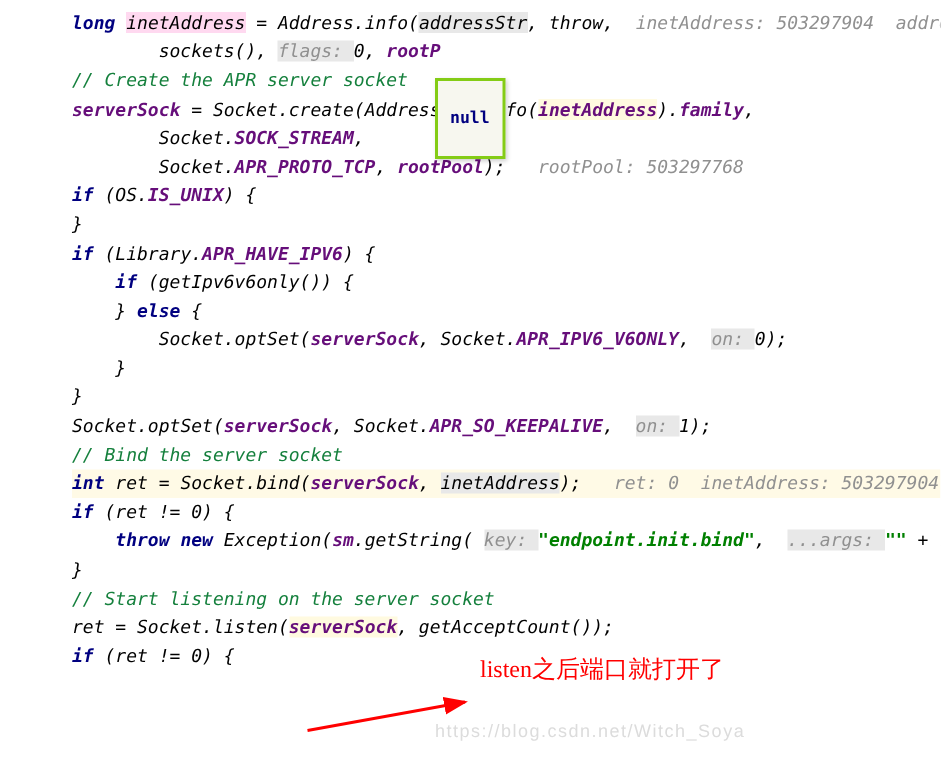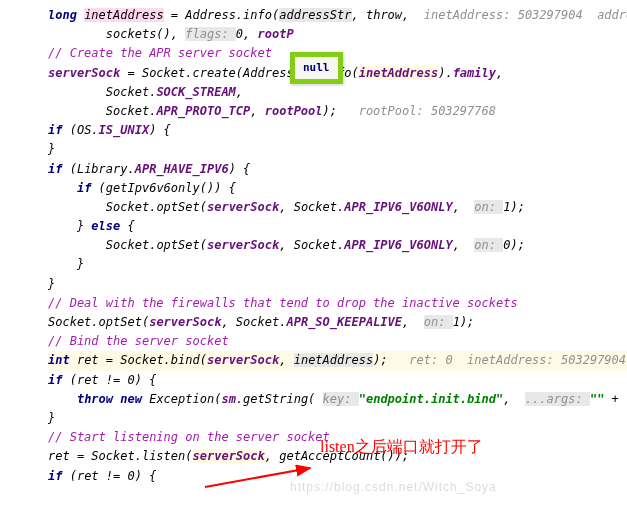--- a/index.html
+++ b/index.html
@@ -16,34 +16,34 @@
   }
   .code {
     padding: 6px 0 0 48px;
     font-style: italic;
     color: #000;
   }
   .line { white-space: pre; }
   .kw { color: #000080; font-weight: bold; }
   .method { font-style: italic; }
   .field { color: #660e7a; font-weight: bold; font-style: italic; }
-  .comment { color: #a21caf; font-style: italic; }
+  .comment { color: #15803d; font-style: italic; }
   .hint { color: #909090; font-style: italic; font-weight: normal; }
   .str { color: #008000; font-weight: bold; }
   .hl-pink { background: #ffd9f0; }
   .hl-gray { background: #e8e8e8; }
   .hl-yellow { background: #fffae0; }
   .hl-yellowline { background: #fffae6; display: inline-block; width: 100%; }
   .tooltip {
     position: absolute;
     left: 290px;
     top: 52px;
     background: #f7f7ef;
-    border: 5px solid #84cc16;
-    padding: 2px 8px;
+    border: 2px solid #84cc16;
+    padding: 16px 8px;
     font-style: normal;
     font-size: 11px;
     color: #000080;
     font-weight: bold;
     box-shadow: 1px 1px 3px rgba(0,0,0,0.2);
   }
   .annotation {
     position: absolute;
     left: 320px;
     top: 434px;
@@ -76,26 +76,24 @@
 <div class="line"><span class="kw">long</span> <span class="hl-pink">inetAddress</span><span> = Address.</span><span class="method">info</span><span>(</span><span class="hl-gray">addressStr</span><span>, throw,  </span><span class="hint">inetAddress: 503297904  addressStr: null  f</span></div>
 <div class="line">        <span>sockets(), </span><span class="hl-gray hint">flags: </span><span>0</span><span>, </span><span class="field">rootP</span></div>
 <div class="line comment">// Create the APR server socket</div>
 <div class="line"><span class="field">serverSock</span><span> = Socket.</span><span class="method">create</span><span>(Address.</span><span class="method">getInfo</span><span>(</span><span class="field hl-yellow">inetAddress</span><span>).</span><span class="field">family</span><span>,</span></div>
 <div class="line">        <span>Socket.</span><span class="field">SOCK_STREAM</span><span>,</span></div>
 <div class="line">        <span>Socket.</span><span class="field">APR_PROTO_TCP</span><span>, </span><span class="field">rootPool</span><span>);   </span><span class="hint">rootPool: 503297768</span></div>
 <div class="line"><span class="kw">if</span><span> (OS.</span><span class="field">IS_UNIX</span><span>) {</span></div>
 <div class="line">}</div>
 <div class="line"><span class="kw">if</span><span> (Library.</span><span class="field">APR_HAVE_IPV6</span><span>) {</span></div>
 <div class="line">    <span class="kw">if</span><span> (getIpv6v6only()) {</span></div>
-<div class="line">        <span>Socket.</span><span class="method">optSet</span><span>(</span><span class="field">serverSock</span><span>, Socket.</span><span class="field">APR_IPV6_V6ONLY</span><span>,  </span><span class="hl-gray hint">on: </span><span>1</span><span>);</span></div>
 <div class="line">    <span>} </span><span class="kw">else</span><span> {</span></div>
 <div class="line">        <span>Socket.</span><span class="method">optSet</span><span>(</span><span class="field">serverSock</span><span>, Socket.</span><span class="field">APR_IPV6_V6ONLY</span><span>,  </span><span class="hl-gray hint">on: </span><span>0</span><span>);</span></div>
 <div class="line">    <span>}</span></div>
 <div class="line">}</div>
-<div class="line comment">// Deal with the firewalls that tend to drop the inactive sockets</div>
 <div class="line"><span>Socket.</span><span class="method">optSet</span><span>(</span><span class="field">serverSock</span><span>, Socket.</span><span class="field">APR_SO_KEEPALIVE</span><span>,  </span><span class="hl-gray hint">on: </span><span>1</span><span>);</span></div>
 <div class="line comment">// Bind the server socket</div>
 <div class="line hl-yellowline"><span class="kw">int</span><span> ret = Socket.</span><span class="method">bind</span><span>(</span><span class="field">serverSock</span><span>, </span><span class="hl-gray">inetAddress</span><span>);   </span><span class="hint">ret: 0  inetAddress: 503297904</span></div>
 <div class="line"><span class="kw">if</span><span> (ret != </span><span>0</span><span>) {</span></div>
 <div class="line">    <span class="kw">throw new</span><span> Exception(</span><span class="field">sm</span><span>.getString( </span><span class="hl-gray hint">key: </span><span class="str">"endpoint.init.bind"</span><span>,  </span><span class="hl-gray hint">...args: </span><span class="str">""</span><span> + ret, Error.</span></div>
 <div class="line">}</div>
 <div class="line comment">// Start listening on the server socket</div>
 <div class="line"><span>ret = Socket.</span><span class="method">listen</span><span>(</span><span class="field hl-yellow">serverSock</span><span>, getAcceptCount());</span></div>
 <div class="line"><span class="kw">if</span><span> (ret != </span><span>0</span><span>) {</span></div>
 </div>

